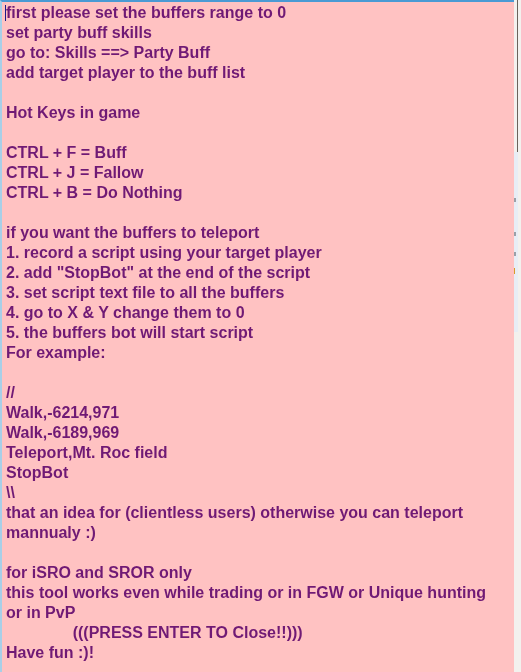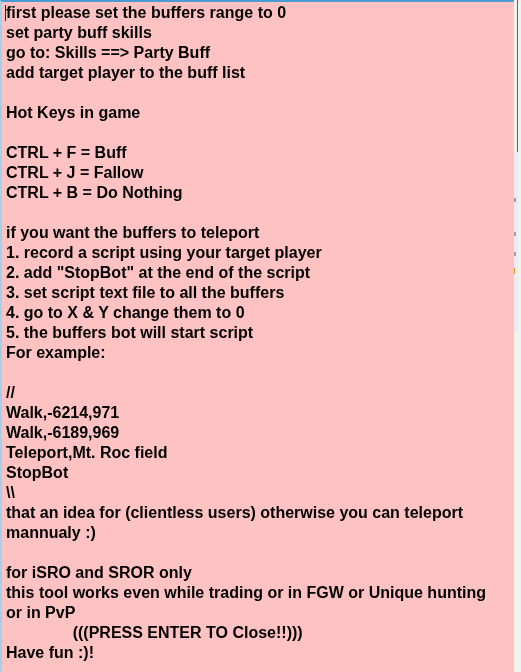--- a/index.html
+++ b/index.html
@@ -57,21 +57,21 @@
     background: #ffc2c2;
     border-top: 2px solid #4a9ad4;
     border-left: 2px solid #a8cfe8;
     box-sizing: border-box;
     overflow: hidden;
   }
 
   #text-body {
     position: relative;
     padding: 1px 0 0 4px;
-    color: #000000;
+    color: #701a75;
     font-size: 16px;
     line-height: 20px;
     font-weight: 600;
     white-space: pre;
     letter-spacing: 0px;
   }
 
   .line {
     height: 20px;
     white-space: pre;

